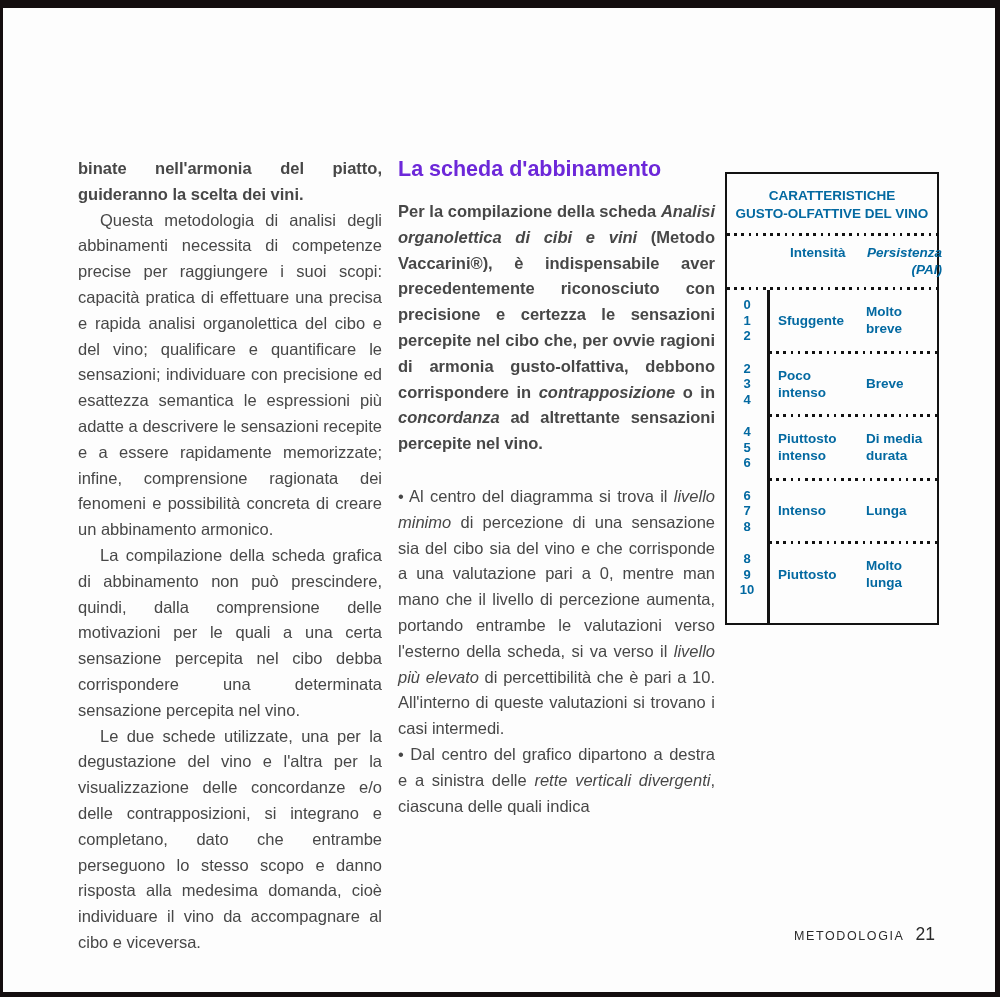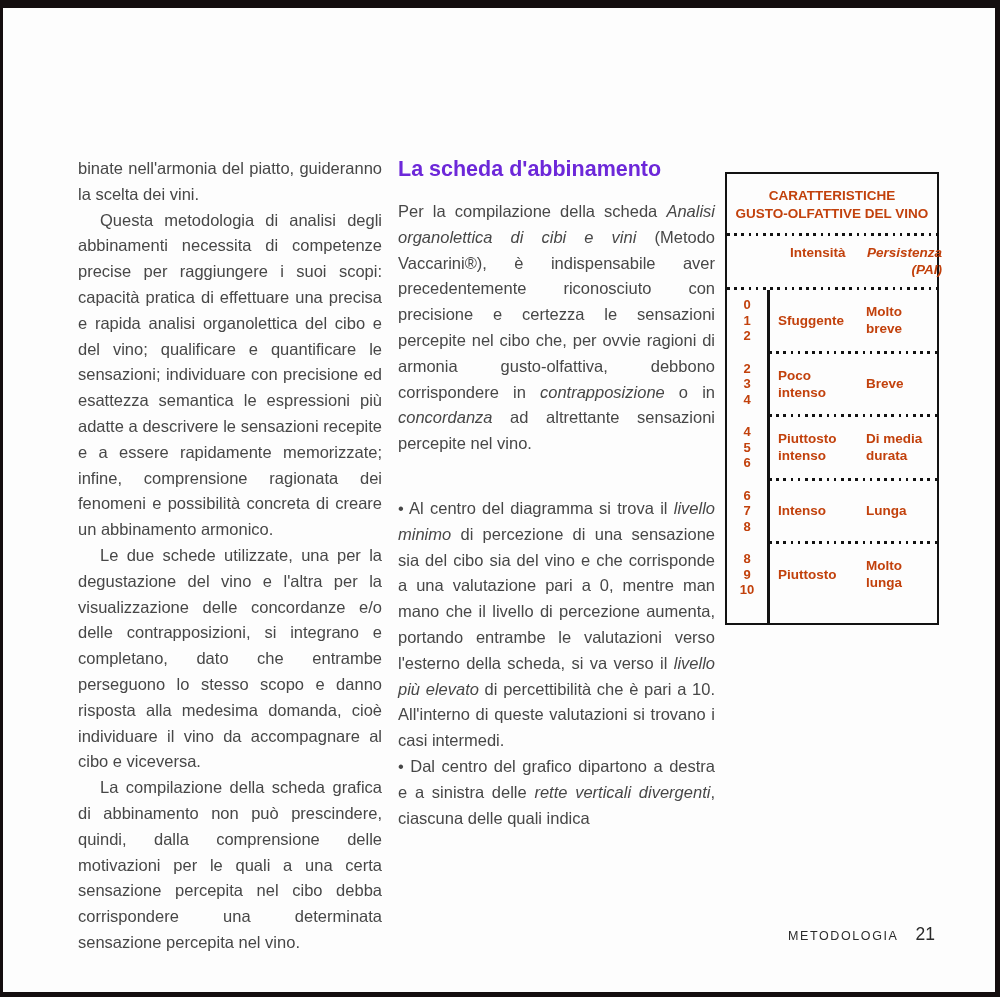--- a/index.html
+++ b/index.html
@@ -5,58 +5,58 @@
   html,body{margin:0;padding:0;background:#ffffff;}
   .page{
     position:relative;width:1000px;height:997px;box-sizing:border-box;background:#fdfdfd;
     border-style:solid;border-color:#140e0f;border-width:8px 5px 5px 3px;
     font-family:"Liberation Sans",sans-serif;overflow:hidden;
   }
   .col{position:absolute;text-align:justify;color:#474747;font-size:16.5px;line-height:25.8px;}
   .col-left{left:75px;top:148px;width:304px;}
   .col-mid{left:395px;top:148px;width:317px;}
   .body-p{margin:0;text-indent:22px;}
-  .body-p.no-indent{text-indent:0;}
+  .body-p.no-indent{text-indent:0;font-weight:bold;}
   .section-heading{margin:0 0 17px 0;color:#6d28d9;font-size:21.5px;line-height:26px;font-weight:bold;text-align:left;}
   .bullet{text-indent:0;}
-  .gap-top{margin-top:39px;}
+  .gap-top{margin-top:27px;}
   .it{font-style:italic;}
 
   
   .wine-table{
     position:absolute;left:722px;top:164px;width:214px;box-sizing:border-box;
-    border:2.5px solid #121212;color:#c2410c;font-weight:bold;background:#fdfdfd;
+    border:2.5px solid #121212;color:#0369a1;font-weight:bold;background:#fdfdfd;
   }
   .wt-title{padding:13px 4px 11px;text-align:center;font-size:13.5px;line-height:17.5px;white-space:pre-line;}
   .dotted{height:3px;background-image:repeating-linear-gradient(to right,#121212 0 2.6px,transparent 2.6px 7.2px);}
   .dotted.inset{margin-left:42px;}
   .wt-header{display:grid;grid-template-columns:40px 88px 1fr;align-items:start;padding:9px 12px 9px;}
   .wt-col-label{font-size:13.5px;line-height:16.5px;padding-left:11px;white-space:pre-line;}
   .wt-col-label.center{text-align:right;padding-left:0;padding-right:6px;font-style:italic;}
   .wt-body{position:relative;padding-bottom:18px;}
   .vline{position:absolute;left:40px;top:0;bottom:0;width:2.5px;background:#121212;}
   .wt-row{display:grid;grid-template-columns:40px 88px 1fr;align-items:center;padding:7px 0;}
   .wt-scale{text-align:center;white-space:pre-line;font-size:13px;line-height:15.5px;}
   .wt-int,.wt-per{font-size:13.5px;line-height:17px;padding-left:11px;padding-right:2px;}
 
   
-  .footer{position:absolute;right:60px;top:908px;display:flex;align-items:baseline;gap:17px;color:#2b2b2b;}
+  .footer{position:absolute;right:60px;top:908px;display:flex;align-items:baseline;gap:11px;color:#2b2b2b;}
   .running-head{font-size:12.5px;letter-spacing:1.6px;}
   .page-num{font-size:17.5px;margin-top:8px;}
 </style>
 </head>
 <body>
 
 <div class="page">
 
   <div class="col col-left">
     <p class="body-p no-indent">binate nell'armonia del piatto, guideranno la scelta dei vini.</p>
     <p class="body-p">Questa metodologia di analisi degli abbinamenti necessita di competenze precise per raggiungere i suoi scopi: capacità pratica di effettuare una precisa e rapida analisi organolettica del cibo e del vino; qualificare e quantificare le sensazioni; individuare con precisione ed esattezza semantica le espressioni più adatte a descrivere le sensazioni recepite e a essere rapidamente memorizzate; infine, comprensione ragionata dei fenomeni e possibilità concreta di creare un abbinamento armonico.</p>
+    <p class="body-p">La compilazione della scheda grafica di abbinamento non può prescindere, quindi, dalla comprensione delle motivazioni per le quali a una certa sensazione percepita nel cibo debba corrispondere una determinata sensazione percepita nel vino.</p>
     <p class="body-p">Le due schede utilizzate, una per la degustazione del vino e l'altra per la visualizzazione delle concordanze e/o delle contrapposizioni, si integrano e completano, dato che entrambe perseguono lo stesso scopo e danno risposta alla medesima domanda, cioè individuare il vino da accompagnare al cibo e viceversa.</p>
-    <p class="body-p">La compilazione della scheda grafica di abbinamento non può prescindere, quindi, dalla comprensione delle motivazioni per le quali a una certa sensazione percepita nel cibo debba corrispondere una determinata sensazione percepita nel vino.</p>
   </div>
 
   <div class="col col-mid">
     <h2 class="section-heading">La scheda d'abbinamento</h2>
     <p class="body-p no-indent"><span>Per la compilazione della scheda </span><span class="it">Analisi organolettica di cibi e vini</span><span> (Metodo Vaccarini®), è indispensabile aver precedentemente riconosciuto con precisione e certezza le sensazioni percepite nel cibo che, per ovvie ragioni di armonia gusto-olfattiva, debbono corrispondere in </span><span class="it">contrapposizione</span><span> o in </span><span class="it">concordanza</span><span> ad altrettante sensazioni percepite nel vino.</span></p>
     <p class="body-p bullet gap-top"><span>• Al centro del diagramma si trova il </span><span class="it">livello minimo</span><span> di percezione di una sensazione sia del cibo sia del vino e che corrisponde a una valutazione pari a 0, mentre man mano che il livello di percezione aumenta, portando entrambe le valutazioni verso l'esterno della scheda, si va verso il </span><span class="it">livello più elevato</span><span> di percettibilità che è pari a 10. All'interno di queste valutazioni si trovano i casi intermedi.</span></p>
     <p class="body-p bullet"><span>• Dal centro del grafico dipartono a destra e a sinistra delle </span><span class="it">rette verticali divergenti</span><span>, ciascuna delle quali indica</span></p>
   </div>
 
   <div class="wine-table">

